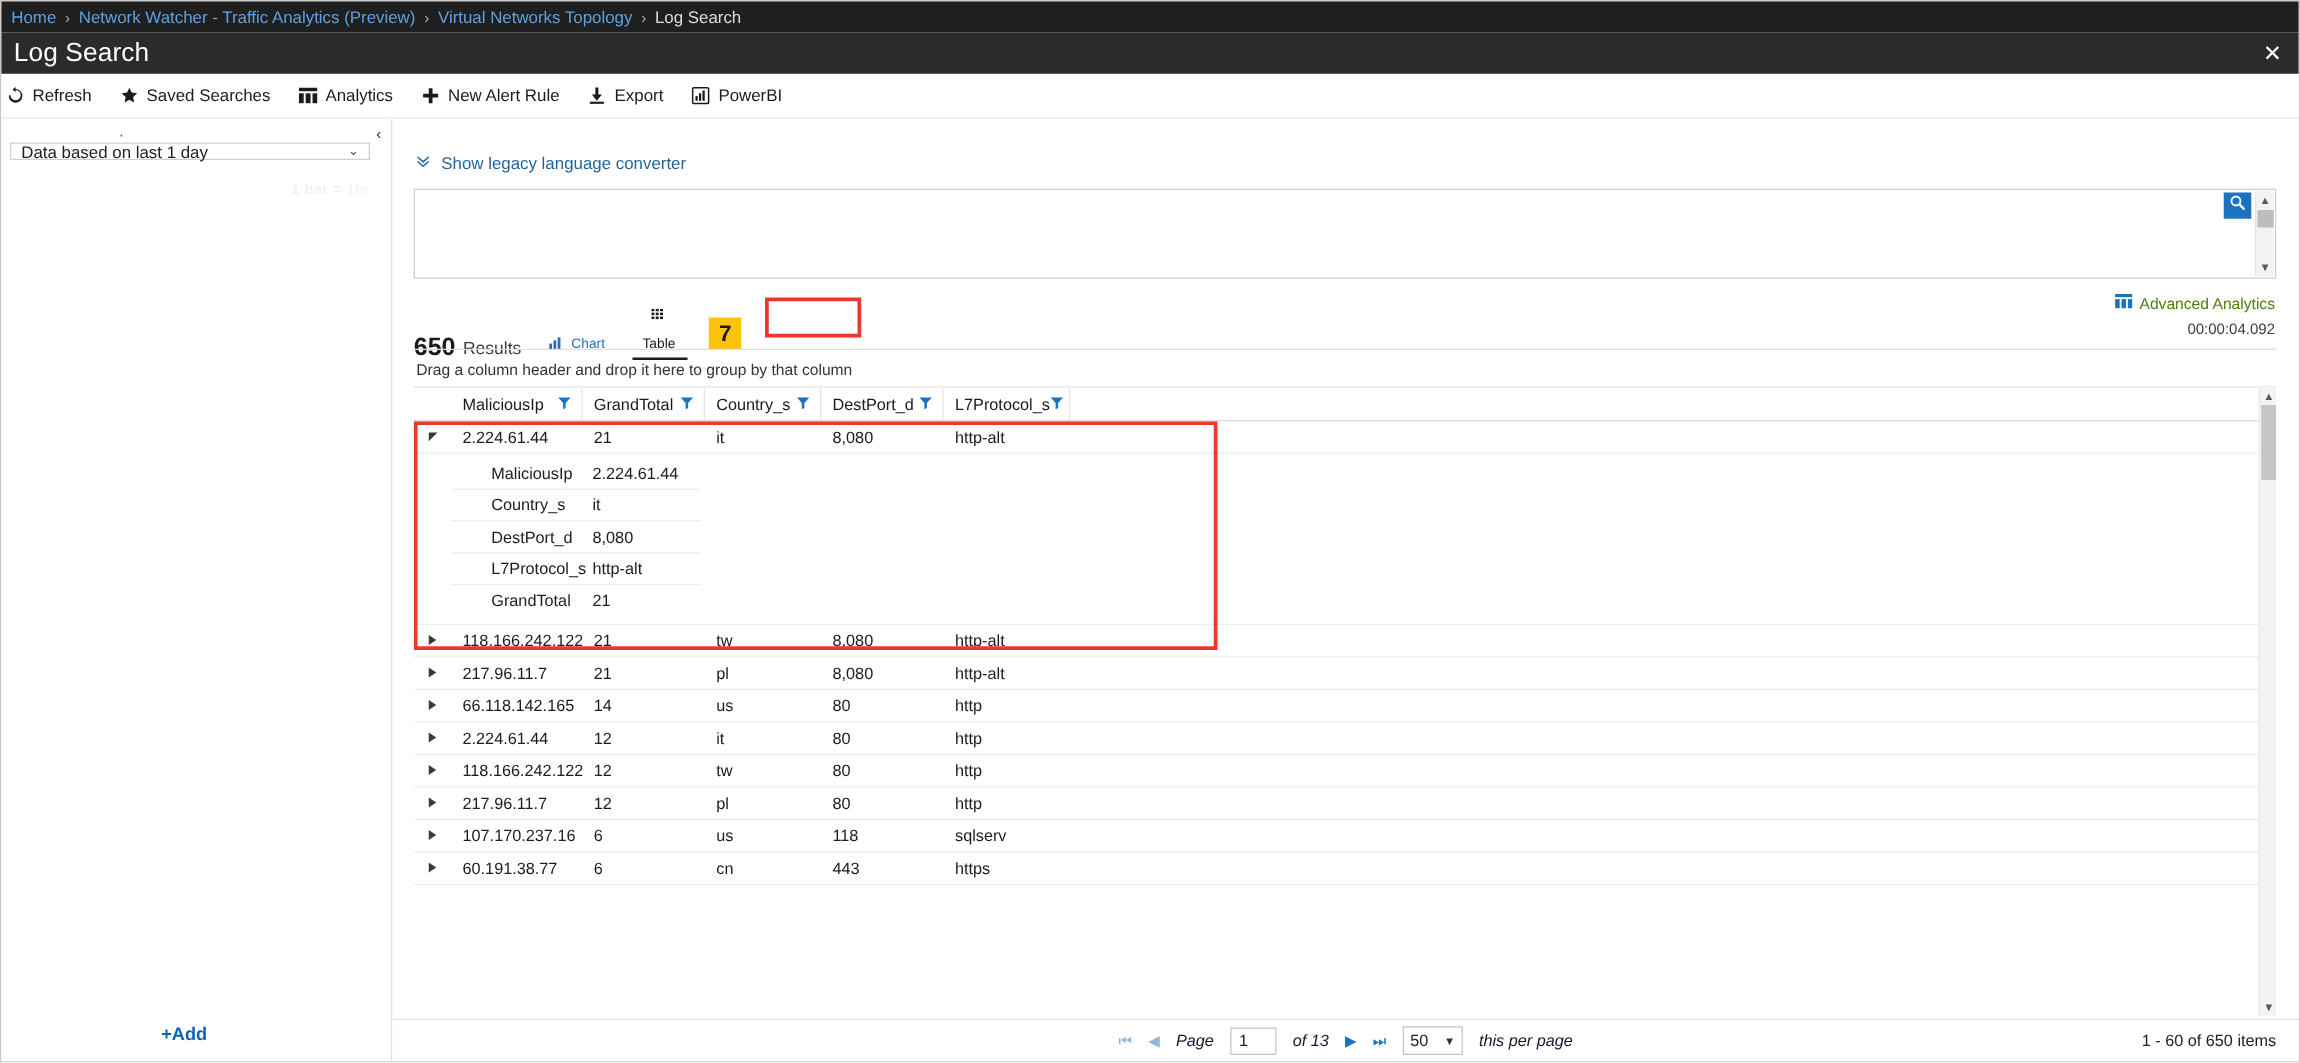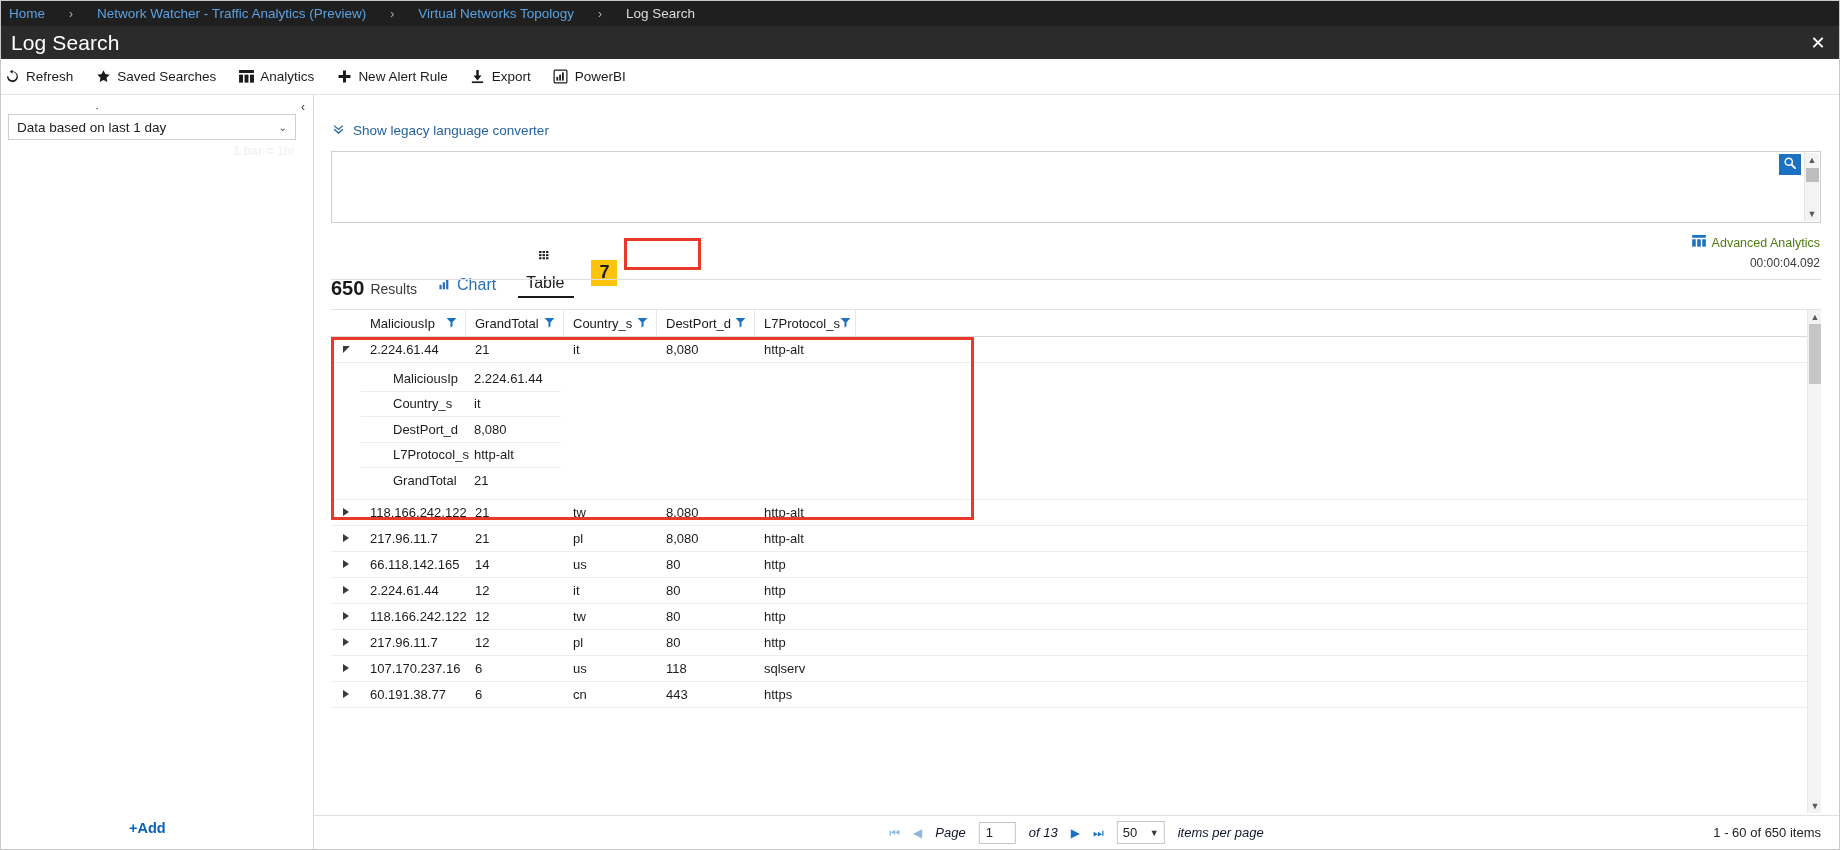--- a/index.html
+++ b/index.html
@@ -20,21 +20,21 @@
 
   
   .breadcrumb {
     height: 25px;
     background: #1f1f1f;
     color: #ffffff;
     display: flex;
     align-items: center;
     padding: 0 0 0 8px;
     font-size: 13.5px;
-    gap: 24px;
+    gap: 7px;
     white-space: nowrap;
   }
   .crumb-link { color: #5ca1e0; cursor: pointer; }
   .crumb-current { color: #dddddd; }
   .crumb-sep { color: #b0b0b0; font-size: 12px; }
 
   
   .titlebar {
     height: 33px;
     background: #2b2b2b;
@@ -93,21 +93,21 @@
     color: #333; font-size: 12px; cursor: pointer;
     z-index: 4;
   }
   .lp-dot {
     position: absolute; left: 94px; top: 6px;
     color: #555; font-size: 13px; line-height: 1;
   }
   .timerange-select {
     position: absolute;
     left: 7px; top: 19px;
-    width: 288px; height: 26px;
+    width: 288px; height: 14px;
     border: 1px solid #cfcfcf;
     background: #fff;
     display: flex; align-items: center;
     padding: 0 8px;
     font-size: 13.5px; color: #212121;
     cursor: pointer;
   }
   .timerange-select .chev { margin-left: auto; font-size: 10px; color: #444; }
   .bar-note {
     position: absolute;
@@ -205,21 +205,21 @@
   .results-row {
     position: absolute;
     left: 17px; top: 152px;
     display: flex; align-items: flex-end; gap: 0;
   }
   .res-count { font-size: 20px; font-weight: 700; color: #1a1a1a; line-height: 1; }
   .res-label { font-size: 14px; color: #3a3a3a; margin-left: 6px; line-height: 1.25; }
   .view-tab {
     display: flex; align-items: center; gap: 6px;
     margin-left: 22px;
-    font-size: 16px; color: #2a6fb5;
+    font-size: 11px; color: #2a6fb5;
     cursor: pointer;
     padding-bottom: 3px;
     line-height: 1.25;
   }
   .view-tab.active { color: #1a1a1a; border-bottom: 2px solid #1a1a1a; padding: 0 10px 3px 8px; flex-direction: column; }
   .tab-hl {
     position: absolute;
     left: 128px; top: -9px;
     width: 77px; height: 32px;
     border: 3px solid #e8392a;
@@ -549,20 +549,23 @@
             <span>Table</span>
           </div>
           <div class="tab-hl"></div>
         </div>
 
         <div class="badge7">7</div>
       </div>
 
       <div class="res-divider"></div>
 
+      <div class="grouphint">
+        <span>Drag a column header and drop it here to group by that column</span>
+      </div>
 
       <div class="grid">
 
         <div class="grid-head">
           <div class="gh-spacer"></div>
           <div class="gh-cell col0">
             <span>MaliciousIp</span>
             <span class="fn"><svg width="11" height="11" viewBox="0 0 12 12">
                   <path d="M0.6 1h10.8L7.1 5.8v4.4L4.9 11.4V5.8z" fill="#1b72c0"></path>
                 </svg></span>
@@ -736,20 +739,20 @@
           <span class="pg-btn dim">◀</span>
           <span class="pg-label">Page</span>
           <input class="pg-input" value="1" style="">
           <span class="pg-label">of 13</span>
           <span class="pg-btn">▶</span>
           <span class="pg-btn">⏭</span>
           <div class="pg-size">
             <span>50</span>
             <span class="cv">▼</span>
           </div>
-          <span class="pg-label">items per page</span>
+          <span class="pg-label">this per page</span>
         </div>
         <span class="pg-right">1 - 60 of 650 items</span>
       </div>
 
     </div>
   </div>
 </div>
 
 </body></html>

